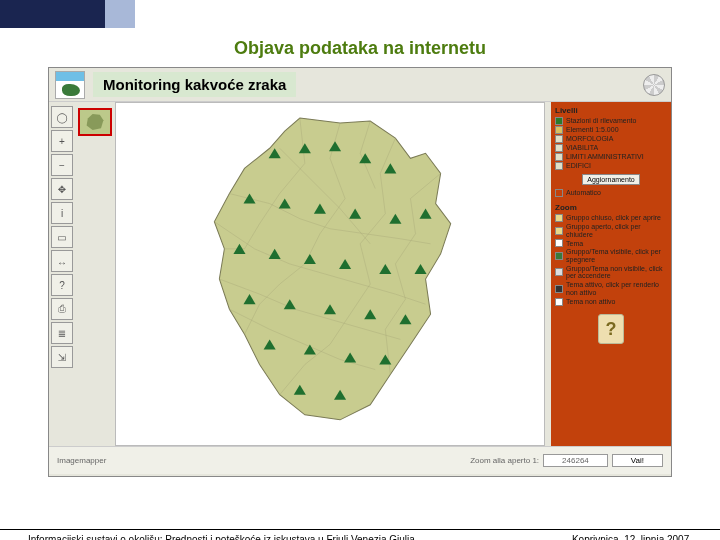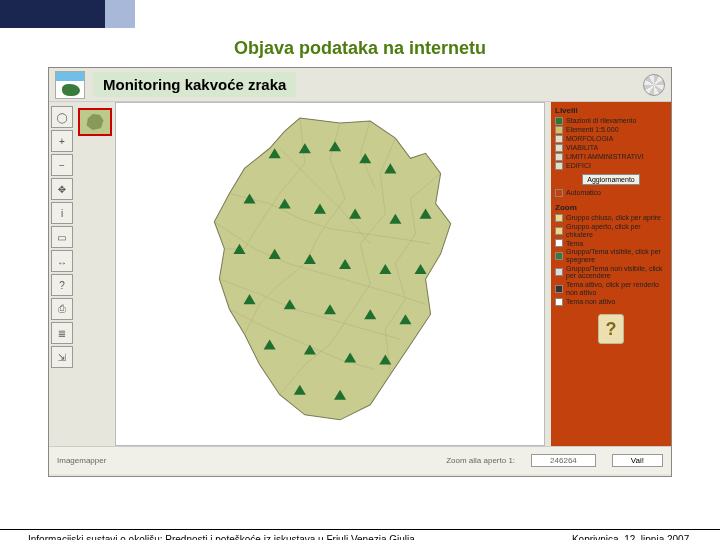--- a/index.html
+++ b/index.html
@@ -178,21 +178,21 @@
   }
   .status-bar {
     height: 28px;
     background: #f0f0e8;
     border-top: 1px solid #ccc;
     display: flex;
     align-items: center;
     padding: 0 8px;
     font-size: 8px;
     color: #666;
-    gap: 16px;
+    gap: 4px;
   }
   .zoom-box {
     border: 1px solid #999;
     background: #fff;
     padding: 1px 18px;
     font-size: 8px;
   }
   .footer {
     position: absolute;
     bottom: 10px;

